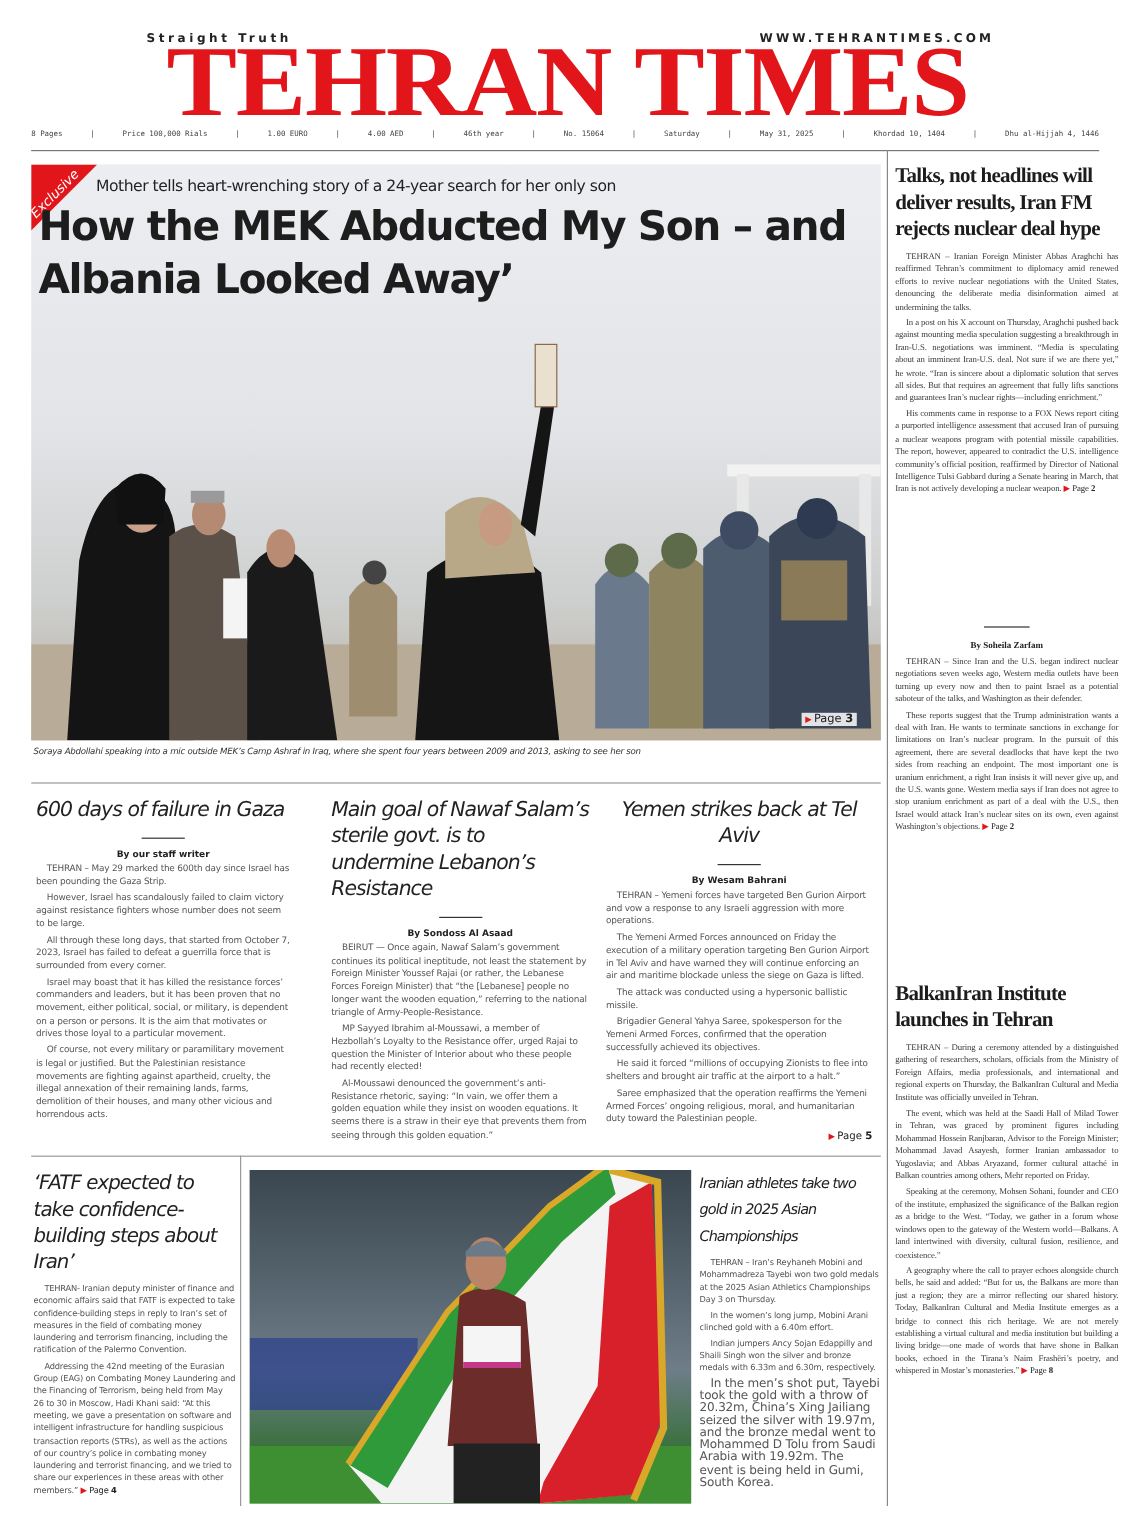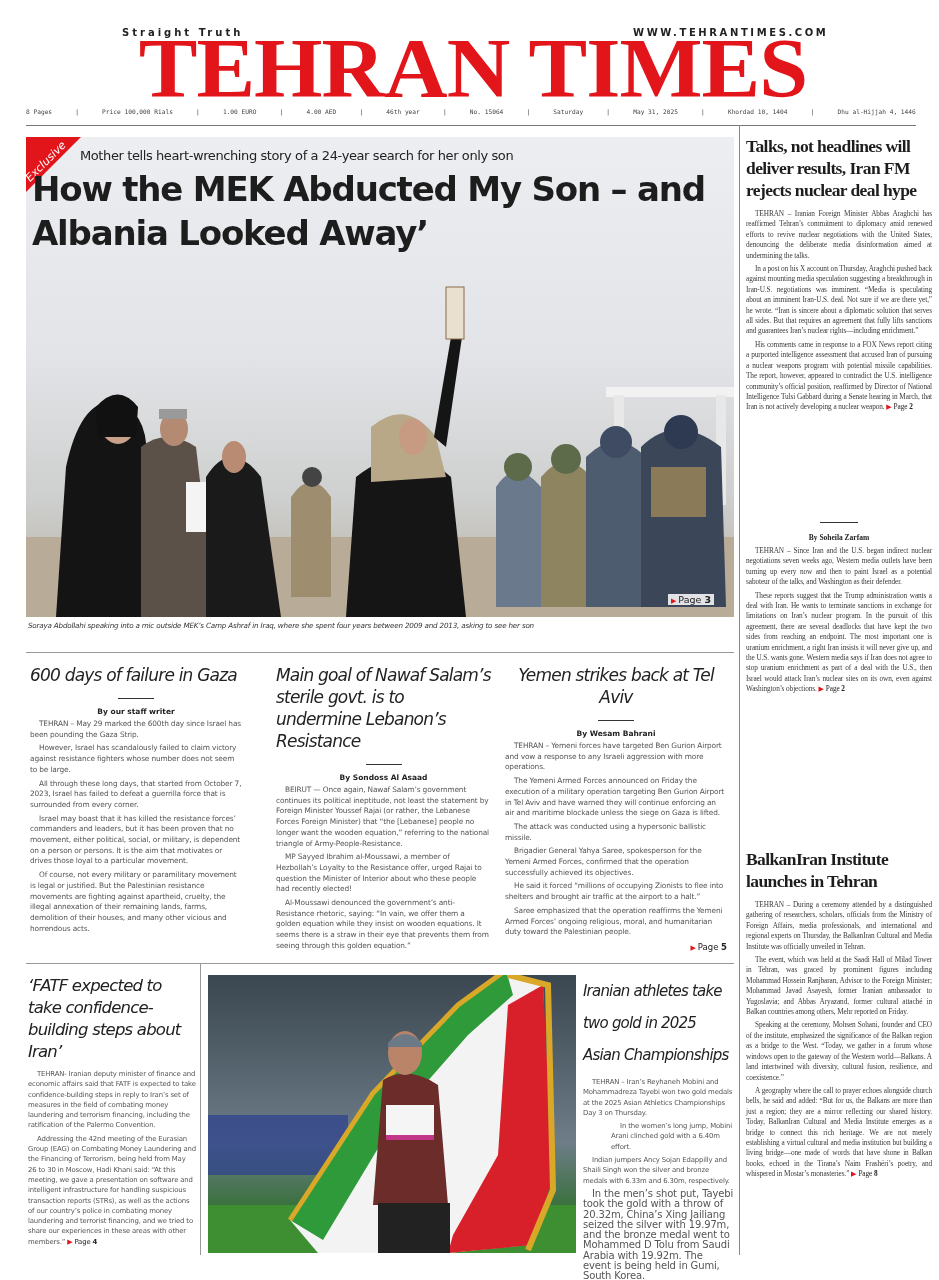--- a/index.html
+++ b/index.html
@@ -190,40 +190,40 @@
     <path d="M175 105 Q200 90 230 110 L240 230 L165 230 Z" fill="#6b2c2a"></path>
     <rect x="178" y="130" width="48" height="35" fill="#f5f5f5"></rect>
     <rect x="178" y="160" width="48" height="5" fill="#c2378a"></rect>
     <ellipse cx="197" cy="78" rx="17" ry="22" fill="#b98468"></ellipse>
     <path d="M180 68 Q197 50 214 68 L214 72 L180 72 Z" fill="#6c7a88"></path>
     <rect x="170" y="228" width="72" height="50" fill="#222"></rect>
   </svg>
 </div>
 
 <div class="col" style="left:583px; top:975px; width:150px;">
-  <h2 style="font-size:15px; line-height:32px; margin-bottom:6px;">Iranian athletes take two gold in 2025 Asian Championships</h2>
+  <h2 style="font-size:12px; line-height:22px; margin-bottom:6px;">Iranian athletes take two gold in 2025 Asian Championships</h2>
   <p style="font-size:6.9px; line-height:10.3px;">TEHRAN – Iran’s Reyhaneh Mobini and Mohammadreza Tayebi won two gold medals at the 2025 Asian Athletics Championships Day 3 on Thursday.</p>
-  <p style="font-size:6.9px; line-height:10.3px;margin-left:28px;">In the women’s long jump, Mobini Arani clinched gold with a 6.40m effort.</p>
+  <p style="font-size:6.9px; line-height:10.3px;">In the women’s long jump, Mobini Arani clinched gold with a 6.40m effort.</p>
   <p style="font-size:6.9px; line-height:10.3px;">Indian jumpers Ancy Sojan Edappilly and Shaili Singh won the silver and bronze medals with 6.33m and 6.30m, respectively.</p>
   <p style="font-size:10px; line-height:10.3px;">In the men’s shot put, Tayebi took the gold with a throw of 20.32m, China’s Xing Jailiang seized the silver with 19.97m, and the bronze medal went to Mohammed D Tolu from Saudi Arabia with 19.92m. The event is being held in Gumi, South Korea.</p>
 </div>
 
 <div class="rcol" style="top:135px;">
   <h2>Talks, not headlines will deliver results, Iran FM rejects nuclear deal hype</h2>
   <p>TEHRAN – Iranian Foreign Minister Abbas Araghchi has reaffirmed Tehran’s commitment to diplomacy amid renewed efforts to revive nuclear negotiations with the United States, denouncing the deliberate media disinformation aimed at undermining the talks.</p>
   <p>In a post on his X account on Thursday, Araghchi pushed back against mounting media speculation suggesting a breakthrough in Iran-U.S. negotiations was imminent. “Media is speculating about an imminent Iran-U.S. deal. Not sure if we are there yet,” he wrote. “Iran is sincere about a diplomatic solution that serves all sides. But that requires an agreement that fully lifts sanctions and guarantees Iran’s nuclear rights—including enrichment.”</p>
   <p><span>His comments came in response to a FOX News report citing a purported intelligence assessment that accused Iran of pursuing a nuclear weapons program with potential missile capabilities. The report, however, appeared to contradict the U.S. intelligence community’s official position, reaffirmed by Director of National Intelligence Tulsi Gabbard during a Senate hearing in March, that Iran is not actively developing a nuclear weapon.</span> <span style="color:#222;"><span class="arrow">▶</span><span>Page</span> <span class="pg">2</span></span></p>
 </div>
 
 <div class="rcol" style="top:520px;">
   <div class="sep"></div>
   <div class="byline">By Soheila Zarfam</div>
   <p>TEHRAN – Since Iran and the U.S. began indirect nuclear negotiations seven weeks ago, Western media outlets have been turning up every now and then to paint Israel as a potential saboteur of the talks, and Washington as their defender.</p>
   <p><span>These reports suggest that the Trump administration wants a deal with Iran. He wants to terminate sanctions in exchange for limitations on Iran’s nuclear program. In the pursuit of this agreement, there are several deadlocks that have kept the two sides from reaching an endpoint. The most important one is uranium enrichment, a right Iran insists it will never give up, and the U.S. wants gone. Western media says if Iran does not agree to stop uranium enrichment as part of a deal with the U.S., then Israel would attack Iran’s nuclear sites on its own, even against Washington’s objections.</span> <span style="color:#222;"><span class="arrow">▶</span><span>Page</span> <span class="pg">2</span></span></p>
 </div>
 
-<div class="rcol" style="top:848px;">
+<div class="rcol" style="top:816px;">
   <h2>BalkanIran Institute launches in Tehran</h2>
   <p>TEHRAN – During a ceremony attended by a distinguished gathering of researchers, scholars, officials from the Ministry of Foreign Affairs, media professionals, and international and regional experts on Thursday, the BalkanIran Cultural and Media Institute was officially unveiled in Tehran.</p>
   <p>The event, which was held at the Saadi Hall of Milad Tower in Tehran, was graced by prominent figures including Mohammad Hossein Ranjbaran, Advisor to the Foreign Minister; Mohammad Javad Asayesh, former Iranian ambassador to Yugoslavia; and Abbas Aryazand, former cultural attaché in Balkan countries among others, Mehr reported on Friday.</p>
   <p>Speaking at the ceremony, Mohsen Sohani, founder and CEO of the institute, emphasized the significance of the Balkan region as a bridge to the West. “Today, we gather in a forum whose windows open to the gateway of the Western world—Balkans. A land intertwined with diversity, cultural fusion, resilience, and coexistence.”</p>
   <p><span>A geography where the call to prayer echoes alongside church bells, he said and added: “But for us, the Balkans are more than just a region; they are a mirror reflecting our shared history. Today, BalkanIran Cultural and Media Institute emerges as a bridge to connect this rich heritage. We are not merely establishing a virtual cultural and media institution but building a living bridge—one made of words that have shone in Balkan books, echoed in the Tirana’s Naim Frashëri’s poetry, and whispered in Mostar’s monasteries.”</span> <span style="color:#222;"><span class="arrow">▶</span><span>Page</span> <span class="pg">8</span></span></p>
 </div>
 
 </body></html>

